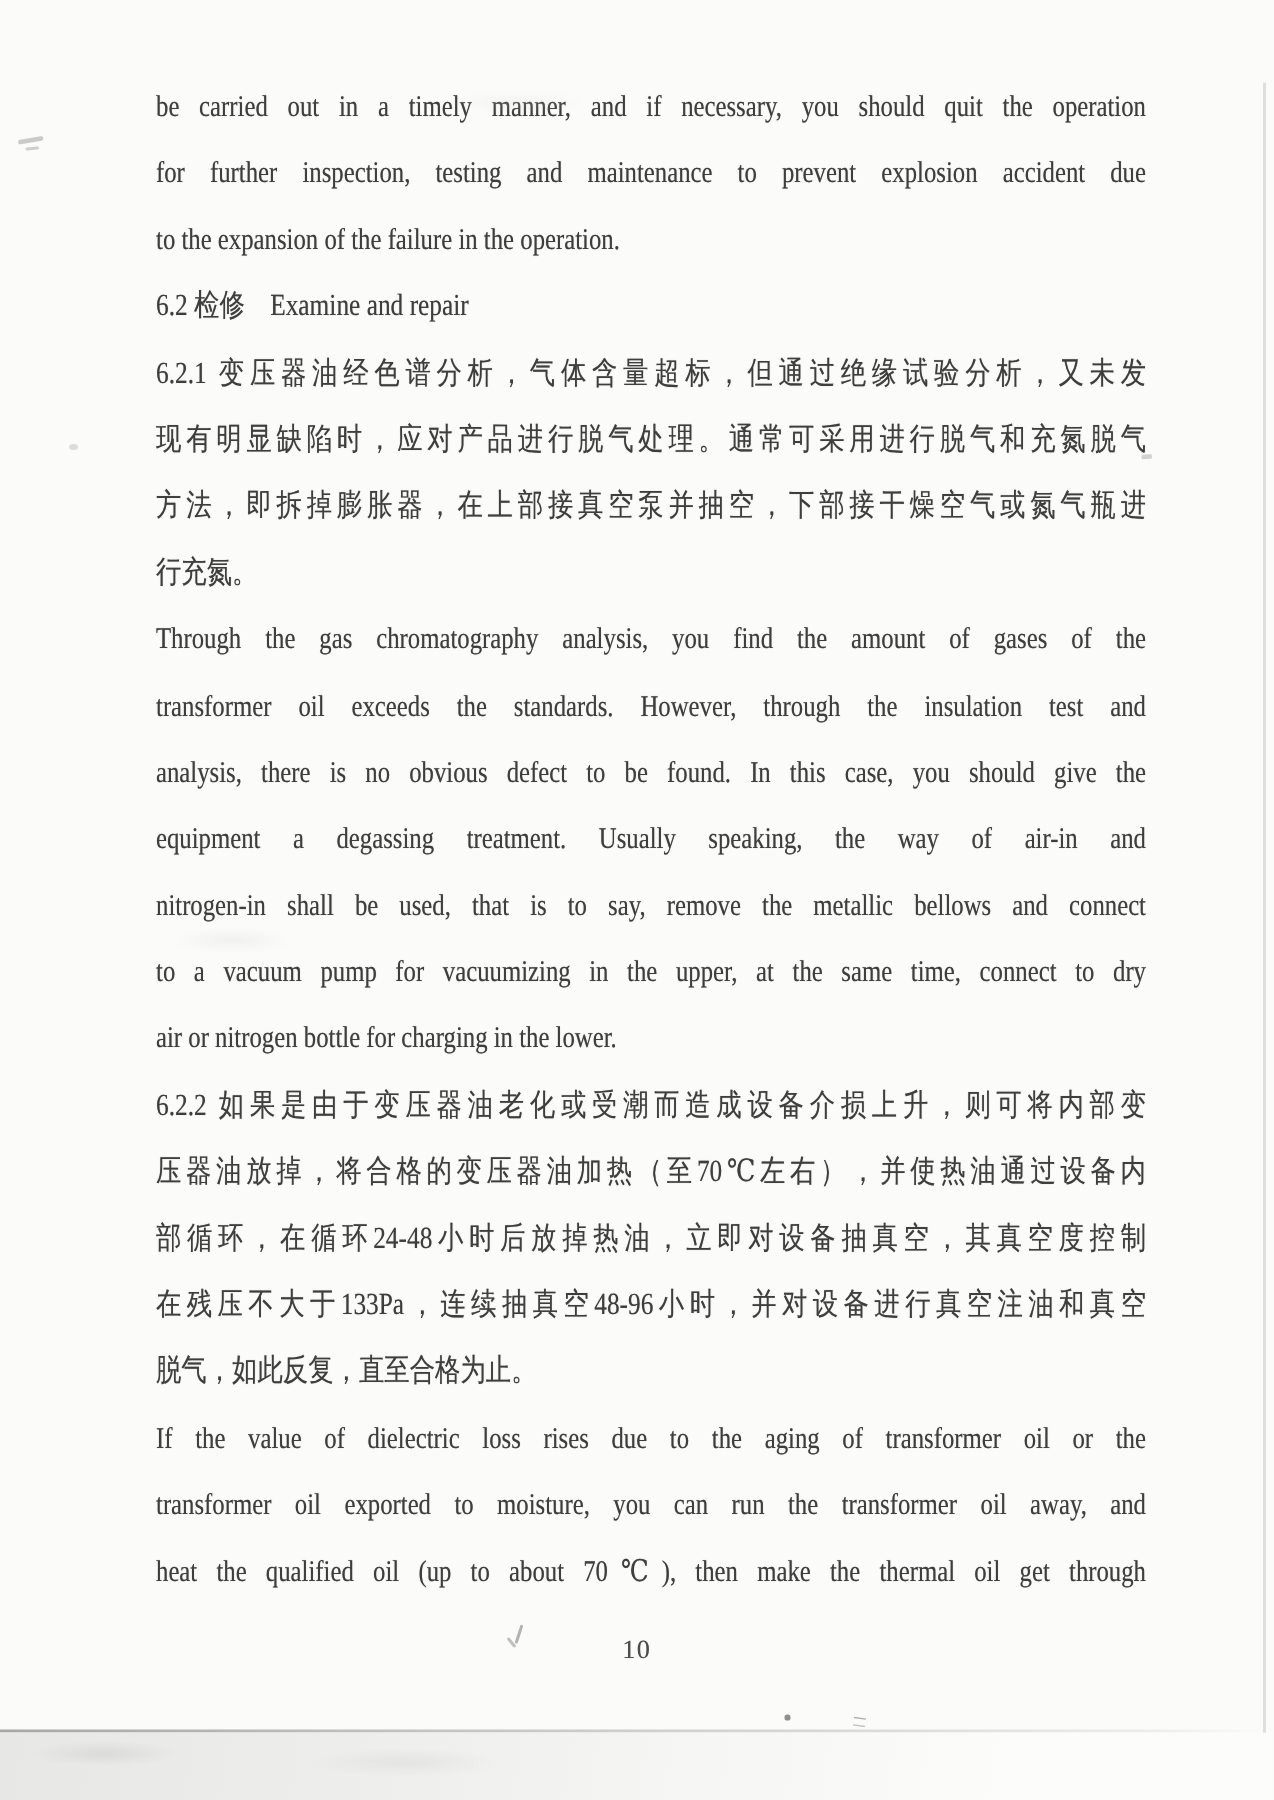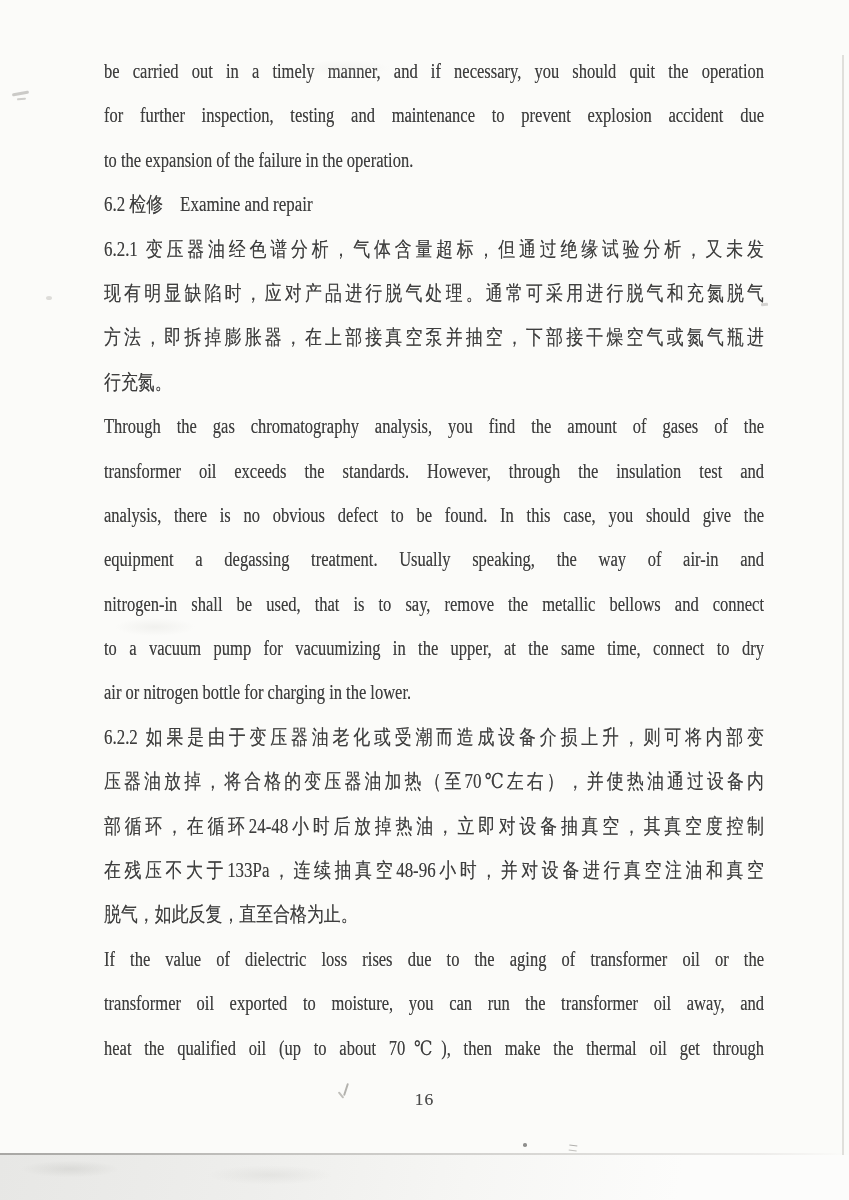--- a/index.html
+++ b/index.html
@@ -83,21 +83,21 @@
   <div class="ln zh">压器油放掉，将合格的变压器油加热（至70℃左右），并使热油通过设备内</div>
   <div class="ln zh">部循环，在循环24-48小时后放掉热油，立即对设备抽真空，其真空度控制</div>
   <div class="ln zh">在残压不大于133Pa，连续抽真空48-96小时，并对设备进行真空注油和真空</div>
   <div class="ln zh end">脱气，如此反复，直至合格为止。</div>
 
   <div class="ln">If the value of dielectric loss rises due to the aging of transformer oil or the</div>
   <div class="ln">transformer oil exported to moisture, you can run the transformer oil away, and</div>
   <div class="ln">heat the qualified oil (up to about 70℃), then make the thermal oil get through</div>
 </div>
 
-<div class="pagenum">16</div>
+<div class="pagenum">10</div>
 
 <div class="edge-bottom-line"></div>
 <div class="edge-bottom-band"></div>
 <div class="edge-right-line"></div>
 <div class="speck speck-a1"></div>
 <div class="speck speck-a2"></div>
 <div class="speck speck-b"></div>
 <div class="speck smudge-1"></div>
 <div class="speck smudge-2"></div>
 <div class="speck penmark-a"></div>

